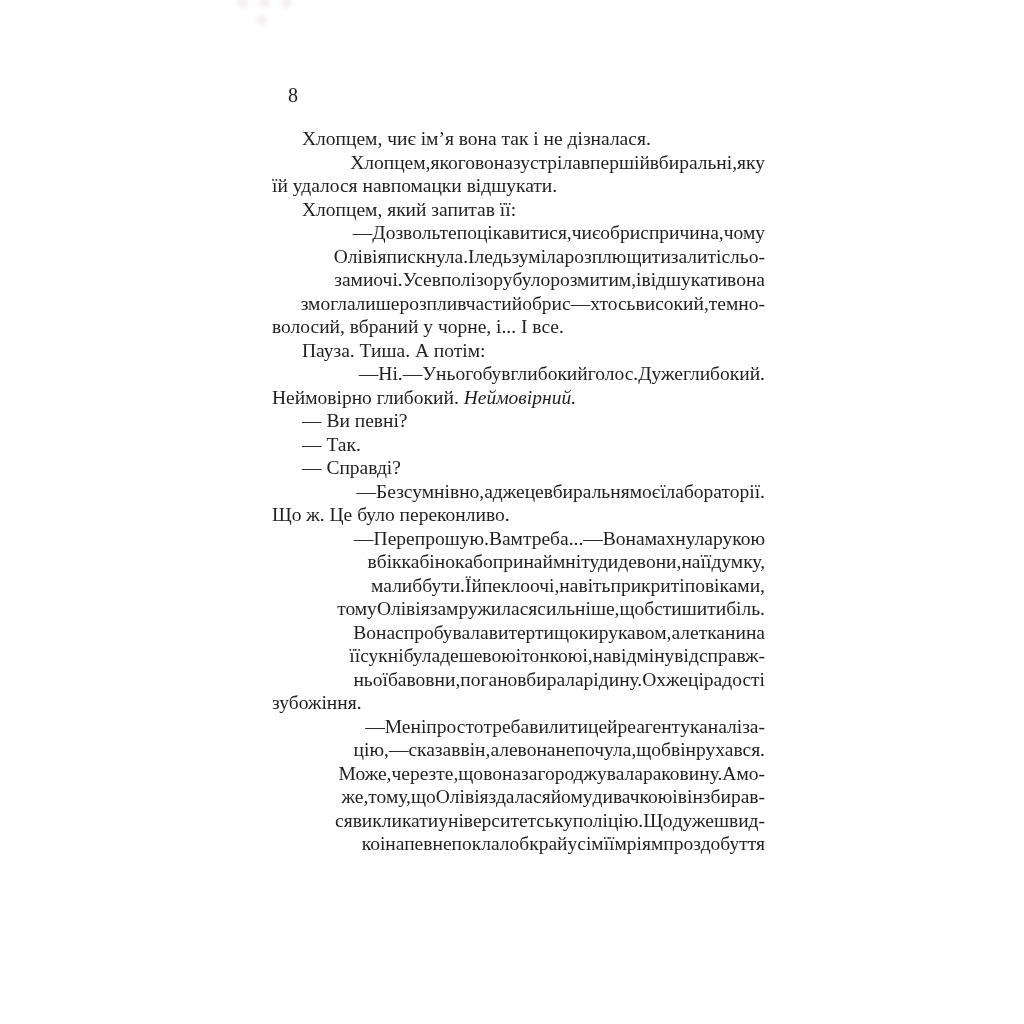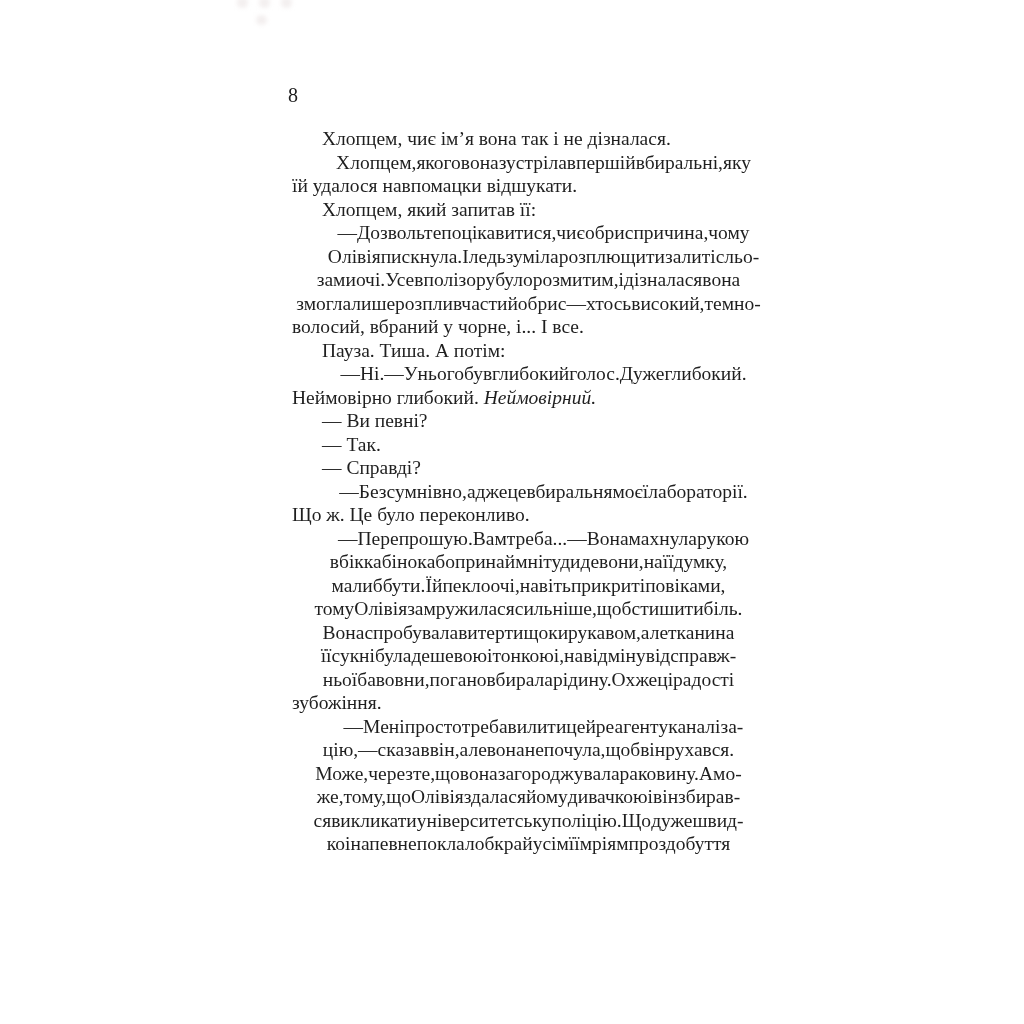--- a/index.html
+++ b/index.html
@@ -31,26 +31,25 @@
   .text-block {
     position: absolute;
     left: 272px;
     top: 127px;
     width: 493px;
     font-size: 19.5px;
     line-height: 23.5px;
   }
   .line {
     height: 23.5px;
-    margin-left: 20px;
   }
   
   .line.just {
     display: flex;
-    justify-content: center;
+    justify-content: flex-end;
   }
   .line.just span { white-space: pre; }
   
   .line.indent:not(.just) { text-indent: 30px; }
   .line.indent.just { padding-left: 30px; }
   .it { font-style: italic; }
   
   .artifact {
     position: absolute;
     border-radius: 50%;
@@ -109,21 +108,21 @@
       <div class="line just">
         <span>зами</span>
         <span>очі.</span>
         <span>Усе</span>
         <span>в</span>
         <span>полі</span>
         <span>зору</span>
         <span>було</span>
         <span>розмитим,</span>
         <span>і</span>
-        <span>дізналася</span>
+        <span>відшукати</span>
         <span>вона</span>
       </div>
       <div class="line just">
         <span>змогла</span>
         <span>лише</span>
         <span>розпливчастий</span>
         <span>обрис</span>
         <span>—</span>
         <span>хтось</span>
         <span>високий,</span>

